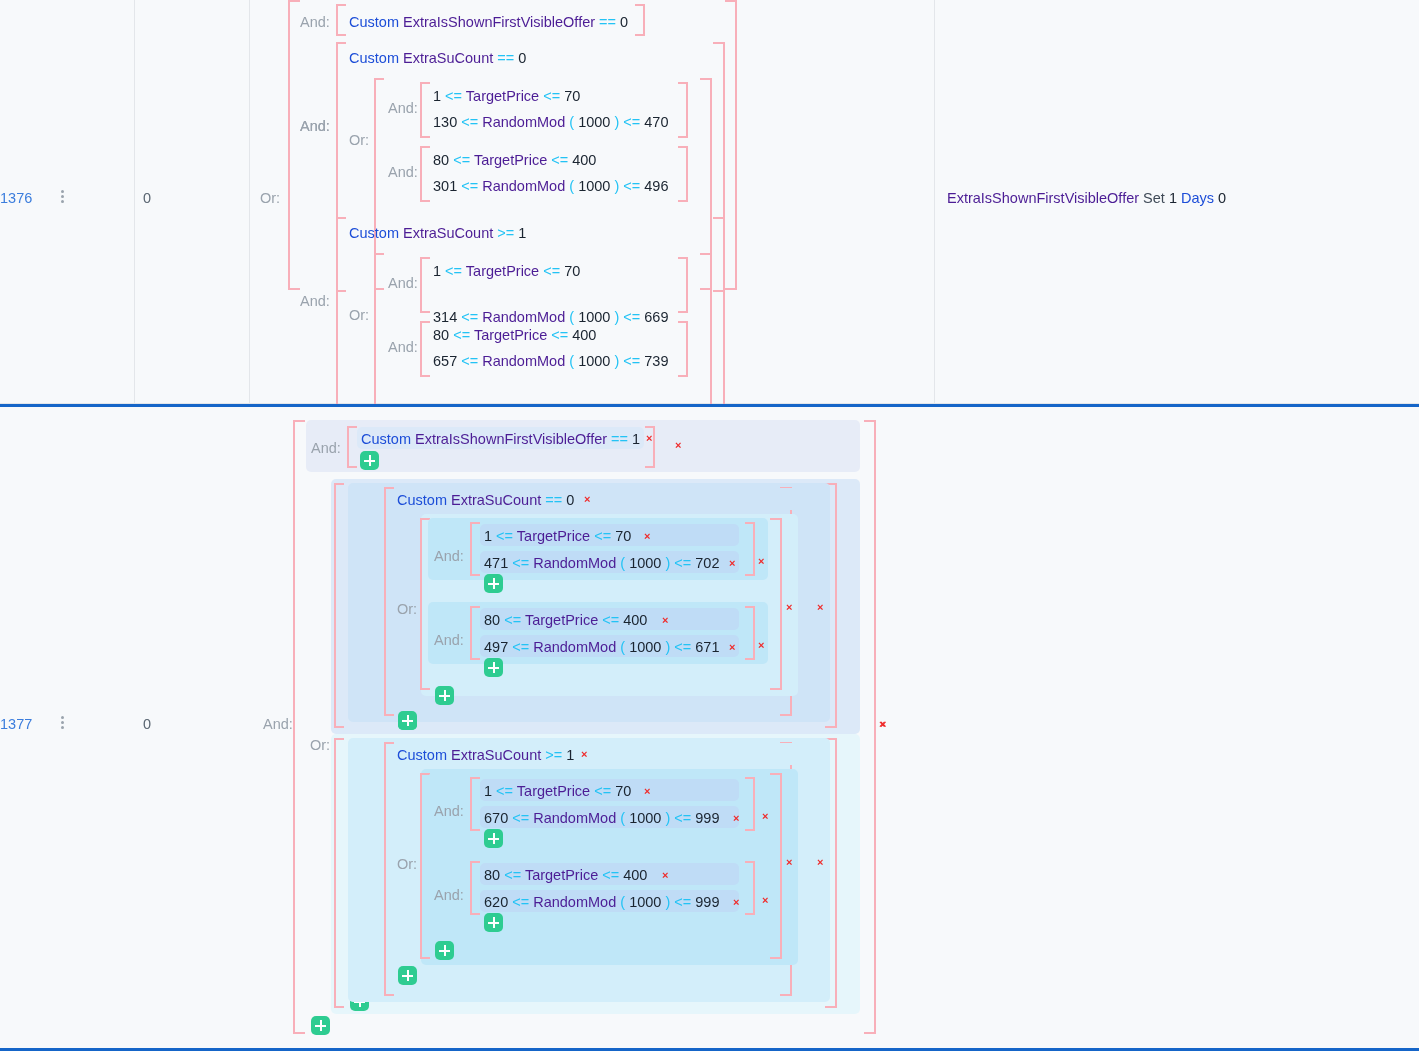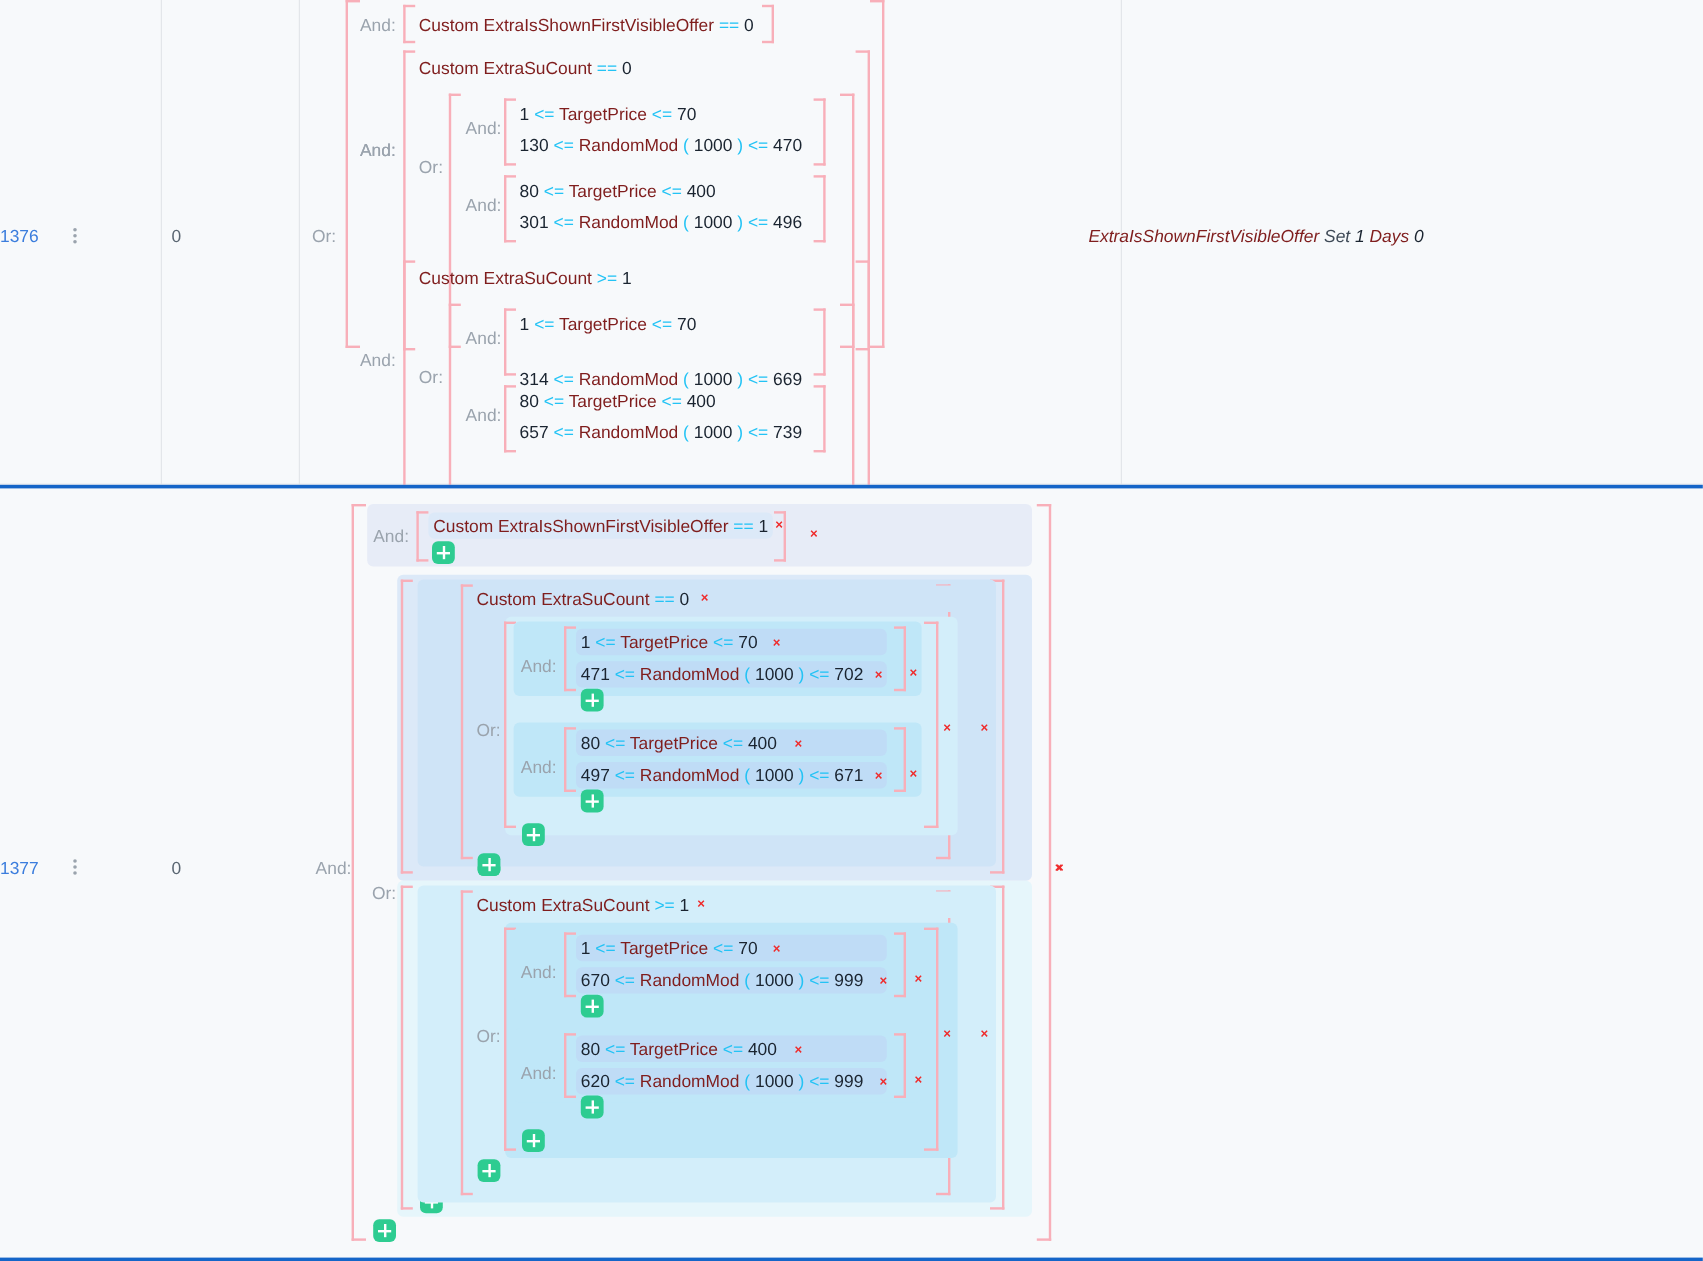--- a/index.html
+++ b/index.html
@@ -27,22 +27,22 @@
   .cell-dots i{display:block;width:3px;height:3px;border-radius:50%;background:#9aa3ad;margin:2px auto;}
   .cell-num{position:absolute;font-size:14.5px;color:#5a6672;}
   .cell-action{position:absolute;font-size:14.5px;color:#3f4a57;white-space:nowrap;}
 
   
   .op{position:absolute;color:#9aa3ad;font-size:14.5px;}
   .brk{position:absolute;border:2px solid #f8afb9;border-right:none;box-sizing:border-box;}
   .brk.r{border:2px solid #f8afb9;border-left:none;box-sizing:border-box;}
 
   .expr{position:absolute;white-space:nowrap;font-size:14.5px;line-height:20px;color:#222b36;}
-  .kw{color:#7f1d1d;}
-  .fld{color:#7f1d1d;}
+  .kw{color:#1d4ed8;}
+  .fld{color:#4c1d95;}
   .op2{color:#23c3f5;}
   .num{color:#1a2430;}
   .paren{color:#23c3f5;}
 
   
   .panel{position:absolute;border-radius:5px;box-sizing:border-box;}
   .p0{background:#e7ecf7;}
   .p1{background:#dce9f8;}
   .p2{background:#cfe4f7;}
   .p3{background:#bfdcf6;}
@@ -68,21 +68,21 @@
 
   <div class="row r1376">
     <div class="cell-id" style="left:0px;top:286px;">1376</div>
     <div class="cell-dots" style="left:55px;top:284px;">
         <i></i>
         <i></i>
         <i></i>
       </div>
     <div class="cell-num" style="left:143px;top:286px;">0</div>
     <div class="op" style="left:260px;top:286px;">Or:</div>
-    <div class="cell-action" style="left:907px;top:286px;font-style:italic;">
+    <div class="cell-action" style="left:947px;top:286px;">
       <span class="fld">ExtraIsShownFirstVisibleOffer</span>
       <span style="color:#3f4a57;">Set</span>
       <span class="num">1</span>
       <span class="kw">Days</span>
       <span class="num">0</span>
     </div>
 
     <div class="brk" style="left:288px;top:96px;width:12px;height:290px;"></div>
     <div class="brk r" style="left:725px;top:96px;width:12px;height:290px;"></div>
 

